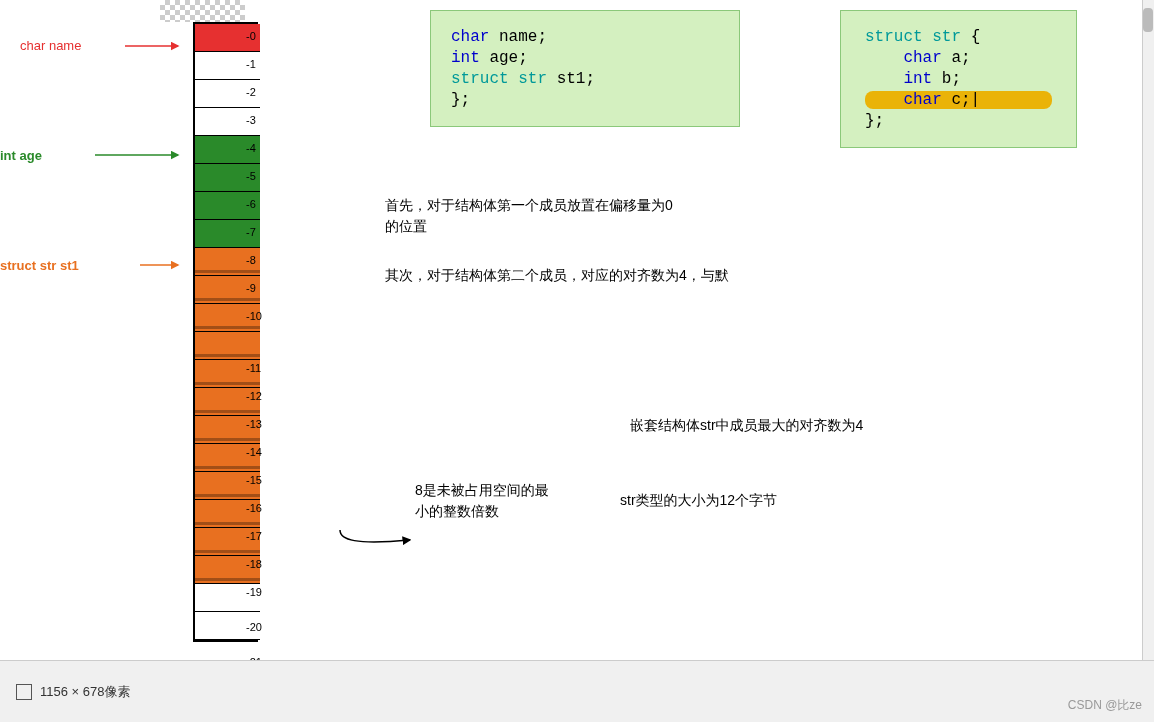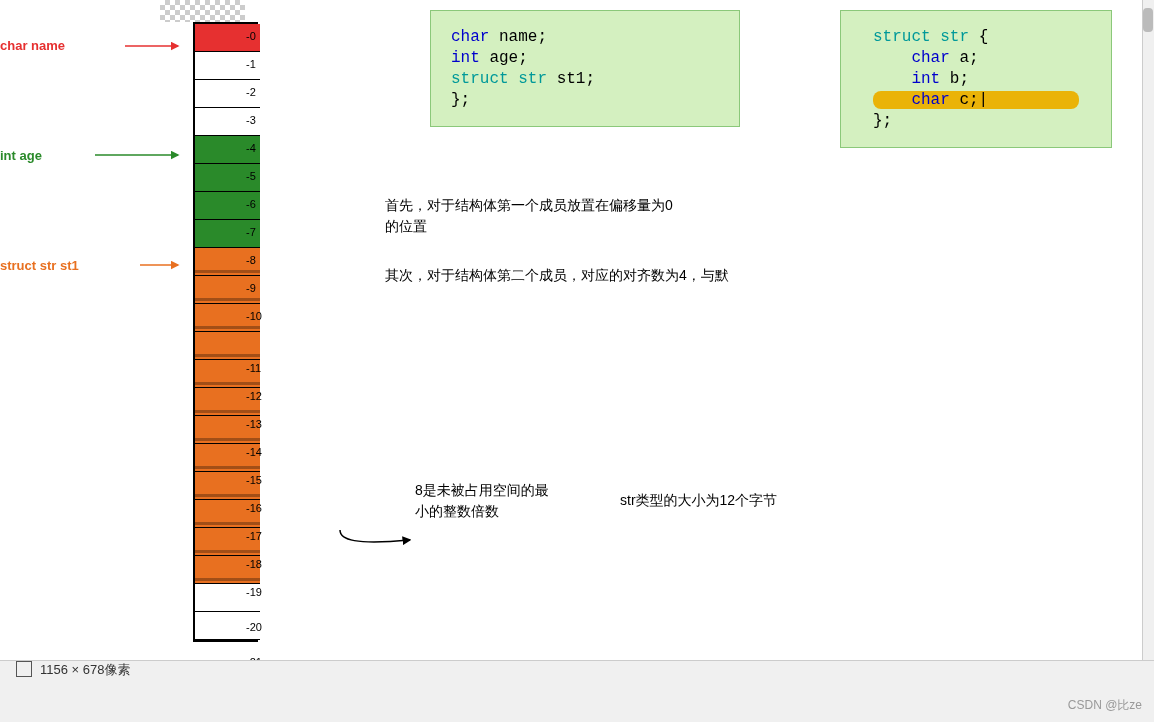--- a/index.html
+++ b/index.html
@@ -27,21 +27,22 @@
       width: 130px;
     }
 
     
     .label-char-name {
       position: absolute;
       left: 0px;
       top: 38px;
       color: #e63030;
       font-size: 13px;
-      font-weight: bold;
+      font-weight: normal;
+      padding-left: 20px;
     }
 
     .label-int-age {
       position: absolute;
       left: 0px;
       top: 148px;
       color: #2a8a2a;
       font-size: 13px;
       font-weight: bold;
     }
@@ -65,24 +66,24 @@
       border: 1px solid #8bc87a;
       padding: 14px 20px;
       font-family: 'Courier New', monospace;
       font-size: 16px;
     }
 
     .code-block-right {
       position: absolute;
       left: 840px;
       top: 10px;
-      width: 272px;
+      width: 237px;
       background: #d4f0c0;
       border: 1px solid #8bc87a;
-      padding: 14px 32px;
+      padding: 14px 24px;
       font-family: 'Courier New', monospace;
       font-size: 16px;
     }
 
     .code-line {
       margin: 3px 0;
       white-space: nowrap;
     }
 
     .kw-blue { color: #0000cc; }
@@ -104,20 +105,21 @@
 
     
     .bottom-bar {
       position: absolute;
       bottom: 0;
       width: 1154px;
       height: 62px;
       background: #f0f0f0;
       border-top: 1px solid #ccc;
       display: flex;
+      align-items: center;
       padding: 0 16px;
     }
 
     .bottom-icon {
       width: 16px;
       height: 16px;
       border: 1.5px solid #555;
       margin-right: 8px;
       display: inline-block;
     }
@@ -291,20 +293,23 @@
   <div class="annotation" style="left:385px; top:195px;">
     <div>首先，对于结构体第一个成员放置在偏移量为0</div>
     <div>的位置</div>
   </div>
 
   <div class="annotation" style="left:385px; top:265px;">
     <div>其次，对于结构体第二个成员，对应的对齐数为4，与默</div>
   </div>
 
 
+  <div class="annotation" style="left:630px; top:415px;">
+    <span>嵌套结构体str中成员最大的对齐数为4</span>
+  </div>
 
   <div class="annotation" style="left:415px; top:480px;">
     <div>8是未被占用空间的最</div>
     <div>小的整数倍数</div>
   </div>
 
   <div class="annotation" style="left:620px; top:490px;">
     <span>str类型的大小为12个字节</span>
   </div>
 

